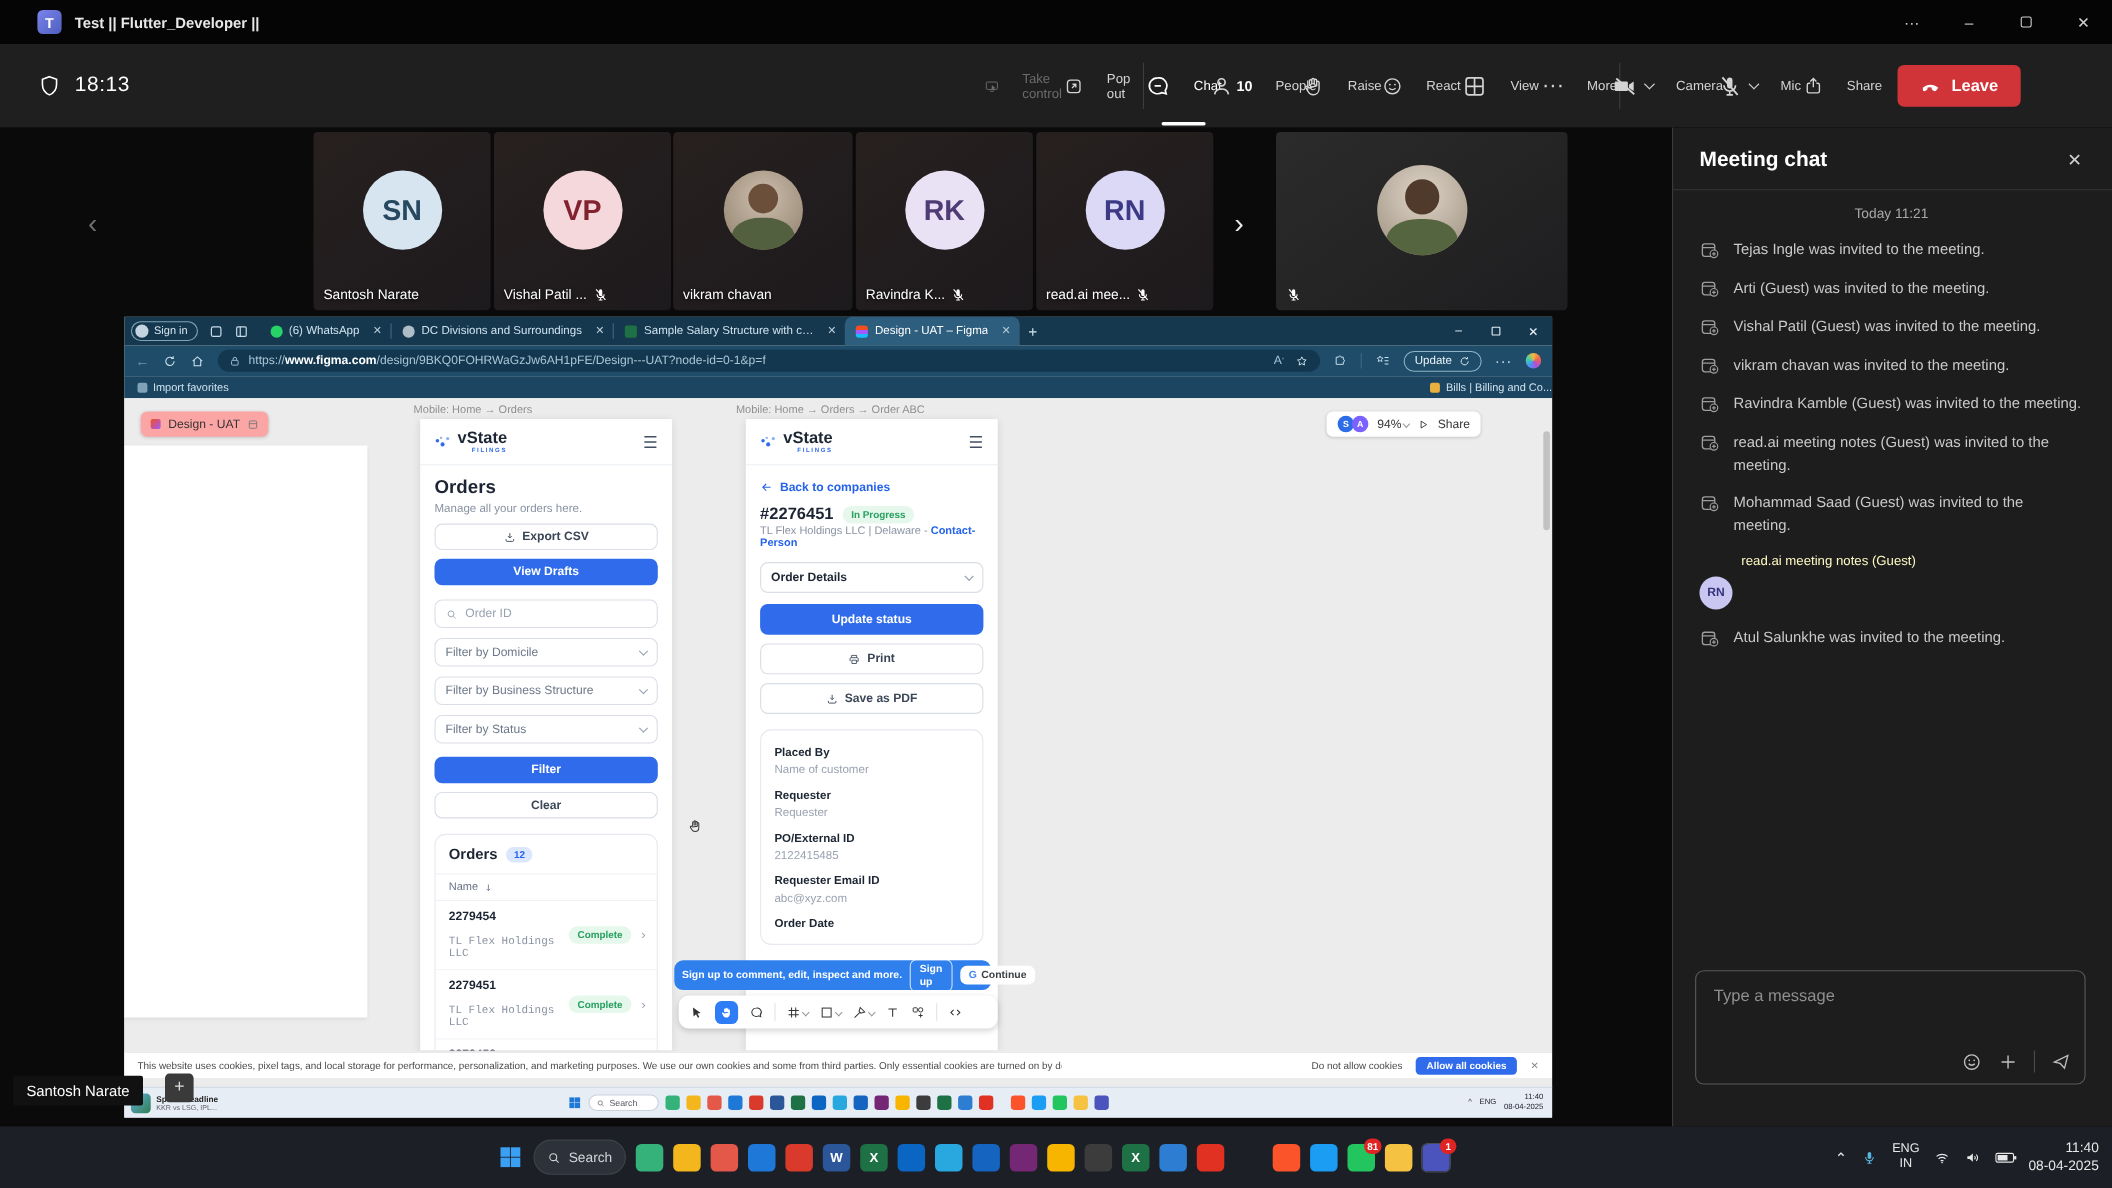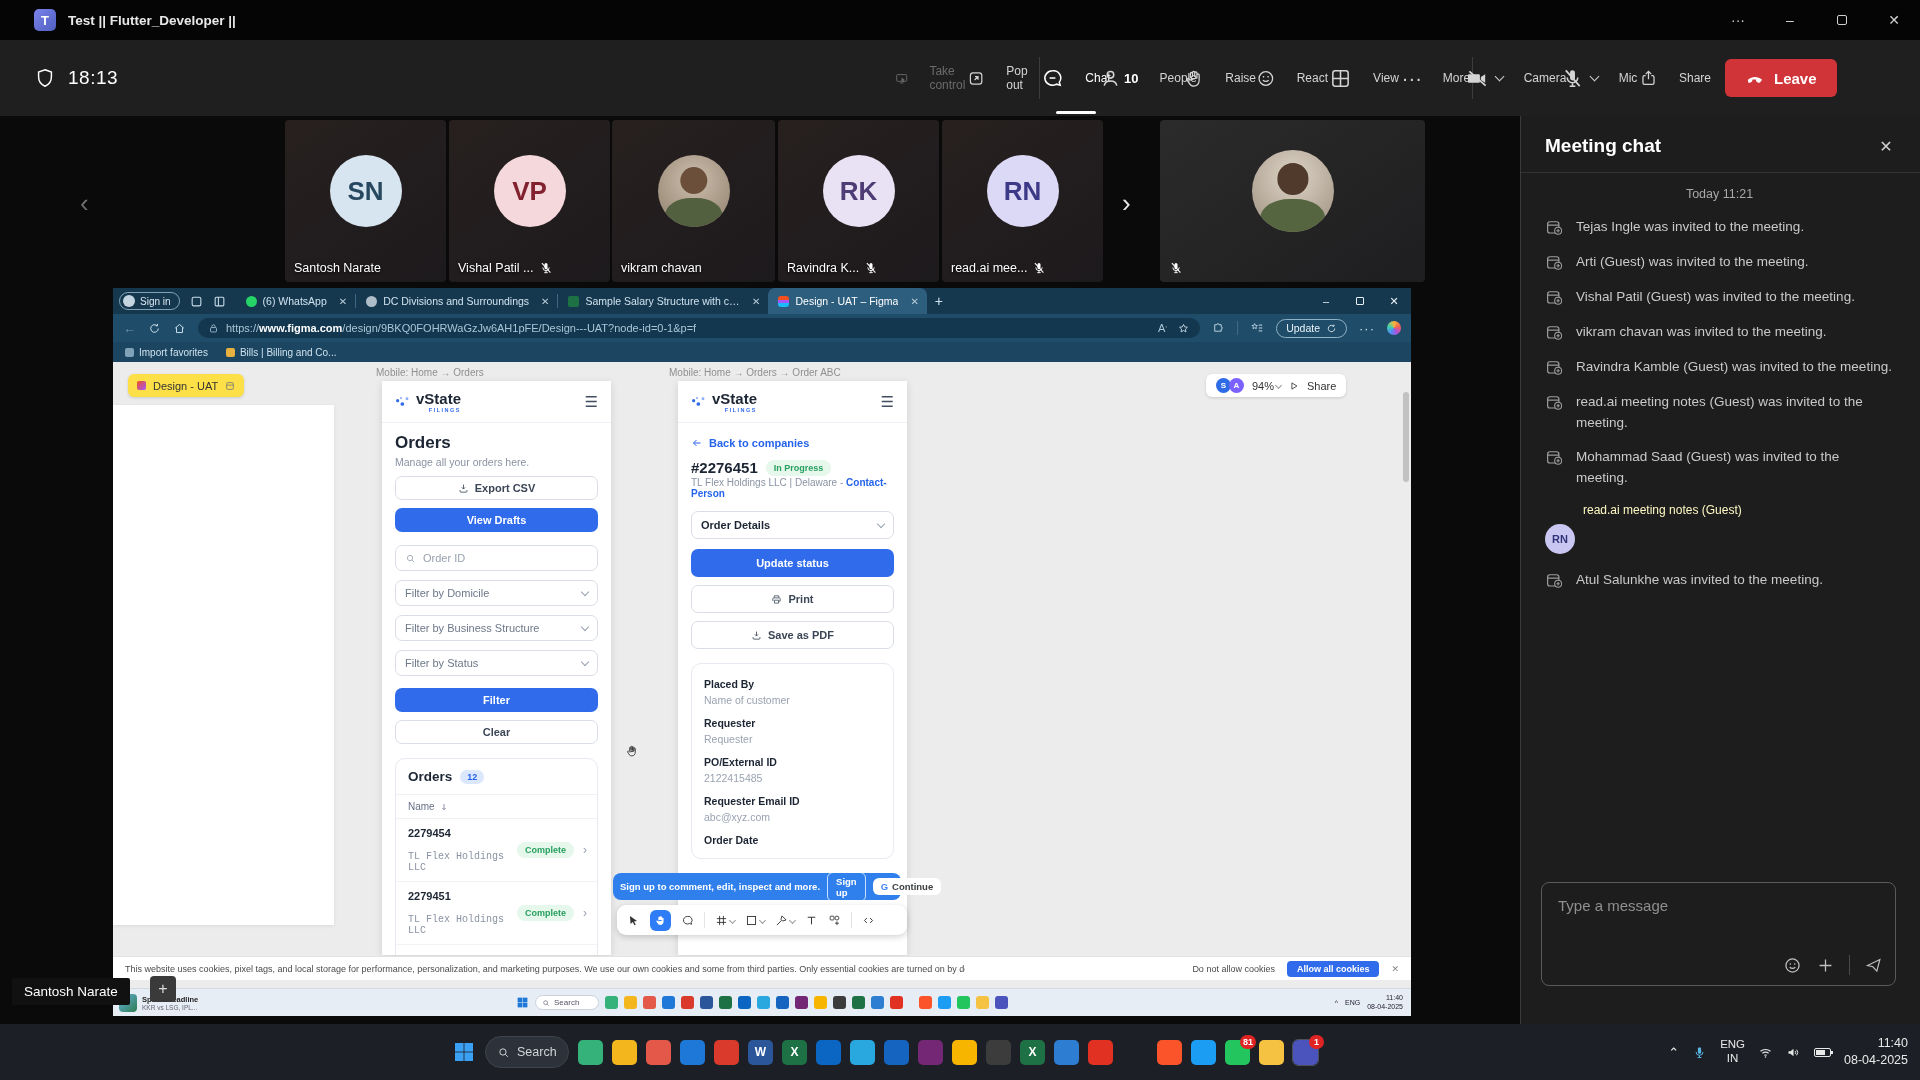--- a/index.html
+++ b/index.html
@@ -66,27 +66,27 @@
 
   .urlbar { height:28px; background:#1e4c69; display:flex; align-items:center; padding:0 10px; gap:12px; color:#cfe2ee; }
   .nav-ic { font-size:13px; color:#cfe2ee; }
   .nav-ic.dim { color:#6f93a9; }
   .url-pill { flex:1; height:20px; background:#12374e; border-radius:10px; display:flex; align-items:center; padding:0 10px; gap:7px; font-size:11px; color:#a9c6d8; }
   .url-pill .host { color:#fff; font-weight:600; }
   .url-right { display:flex; align-items:center; gap:10px; margin-left:auto; }
   .upd-pill { display:flex; align-items:center; gap:6px; border:1px solid #8fb2c6; border-radius:11px; height:19px; padding:0 9px; font-size:10.5px; color:#eaf3f8; }
   .copilot { width:14px; height:14px; border-radius:50%; background:conic-gradient(#f6b73c,#ee6352,#b14fd8,#4f8ff7,#43d0a7,#f6b73c); }
 
-  .favbar { height:20px; background:#1b4560; display:flex; align-items:center; gap:18px; padding-left:12px; font-size:10px; color:#cfe2ee; }
+  .favbar { height:20px; background:#1b4560; display:flex; align-items:center; gap:18px; padding-left:12px; font-size:10px; color:#cfe2ee;justify-content:space-between; }
   .fav-item { display:flex; align-items:center; gap:5px; }
   .fav-sq { width:9px; height:9px; border-radius:2px; background:#7fa2b8; }
 
   #canvas { position:relative; height:626px; background:#ececec; overflow:hidden; }
   .frame-label { position:absolute; font-size:10px; color:#8f8f8f; }
-  .doc-chip { position:absolute; left:15px; top:12px; height:23px; background:#fde047; border-radius:6px; box-shadow:0 1px 3px rgba(0,0,0,.15); display:flex; align-items:center; gap:7px; padding:0 9px; font-size:11px; color:#333; }
+  .doc-chip { position:absolute; left:15px; top:12px; height:23px; background:#fca5a5; border-radius:6px; box-shadow:0 1px 3px rgba(0,0,0,.15); display:flex; align-items:center; gap:7px; padding:0 9px; font-size:11px; color:#333; }
   .doc-chip .fig-dot { width:9px; height:9px; border-radius:2px; background:linear-gradient(135deg,#f24e1e,#a259ff); }
   .fig-topbar { position:absolute; left:1093px; top:12px; height:23px; background:#fff; border-radius:6px; box-shadow:0 1px 3px rgba(0,0,0,.15); display:flex; align-items:center; gap:8px; padding:0 10px; font-size:11px; color:#333; }
   .mini-av { width:15px; height:15px; border-radius:50%; color:#fff; font-size:8px; font-weight:700; display:flex; align-items:center; justify-content:center; }
   .desk-frame { position:absolute; left:0; top:43px; width:221px; height:520px; background:#fff; box-shadow:0 1px 4px rgba(0,0,0,.08); }
 
   .phone { position:absolute; top:19px; width:229px; height:574px; background:#fff; box-shadow:0 2px 8px rgba(0,0,0,.12); font-size:11px; color:#1c2533; overflow:hidden; }
   .ph-head { height:42px; display:flex; align-items:center; justify-content:space-between; padding:0 13px; border-bottom:1px solid #edf0f4; }
   .vlogo { display:flex; align-items:center; gap:5px; }
   .vlogo .vtxt { font-size:15px; font-weight:800; color:#1c2533; line-height:1; }
   .vlogo .vsub { font-size:5.5px; font-weight:800; color:#2f6bea; letter-spacing:1.5px; text-align:right; margin-top:1px; }

